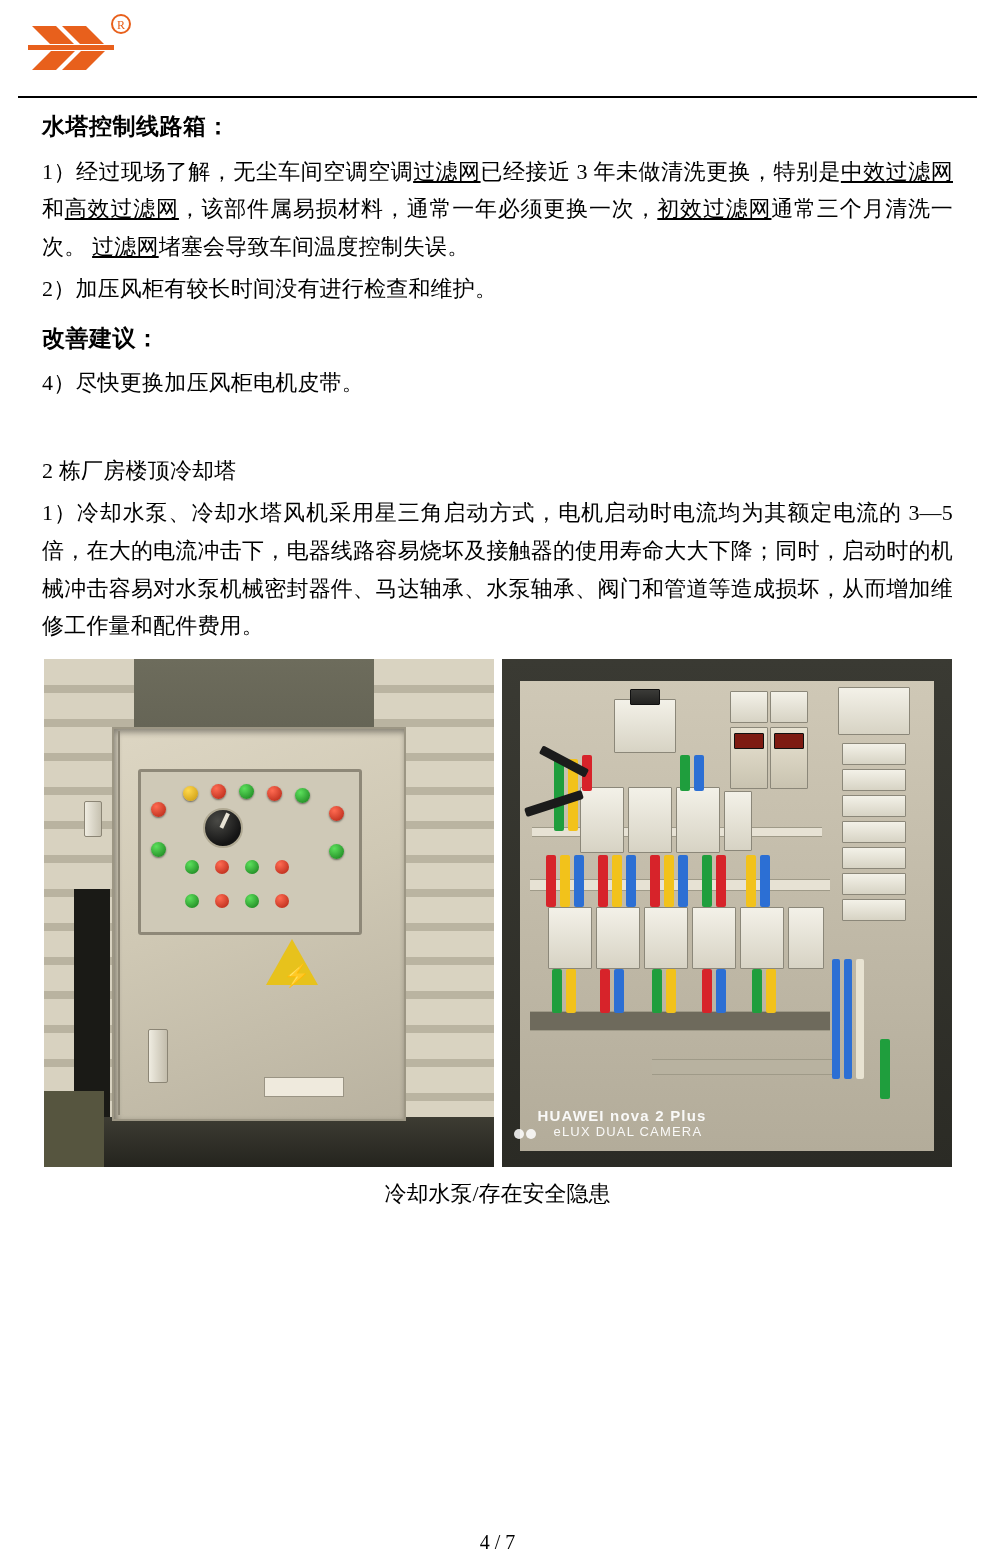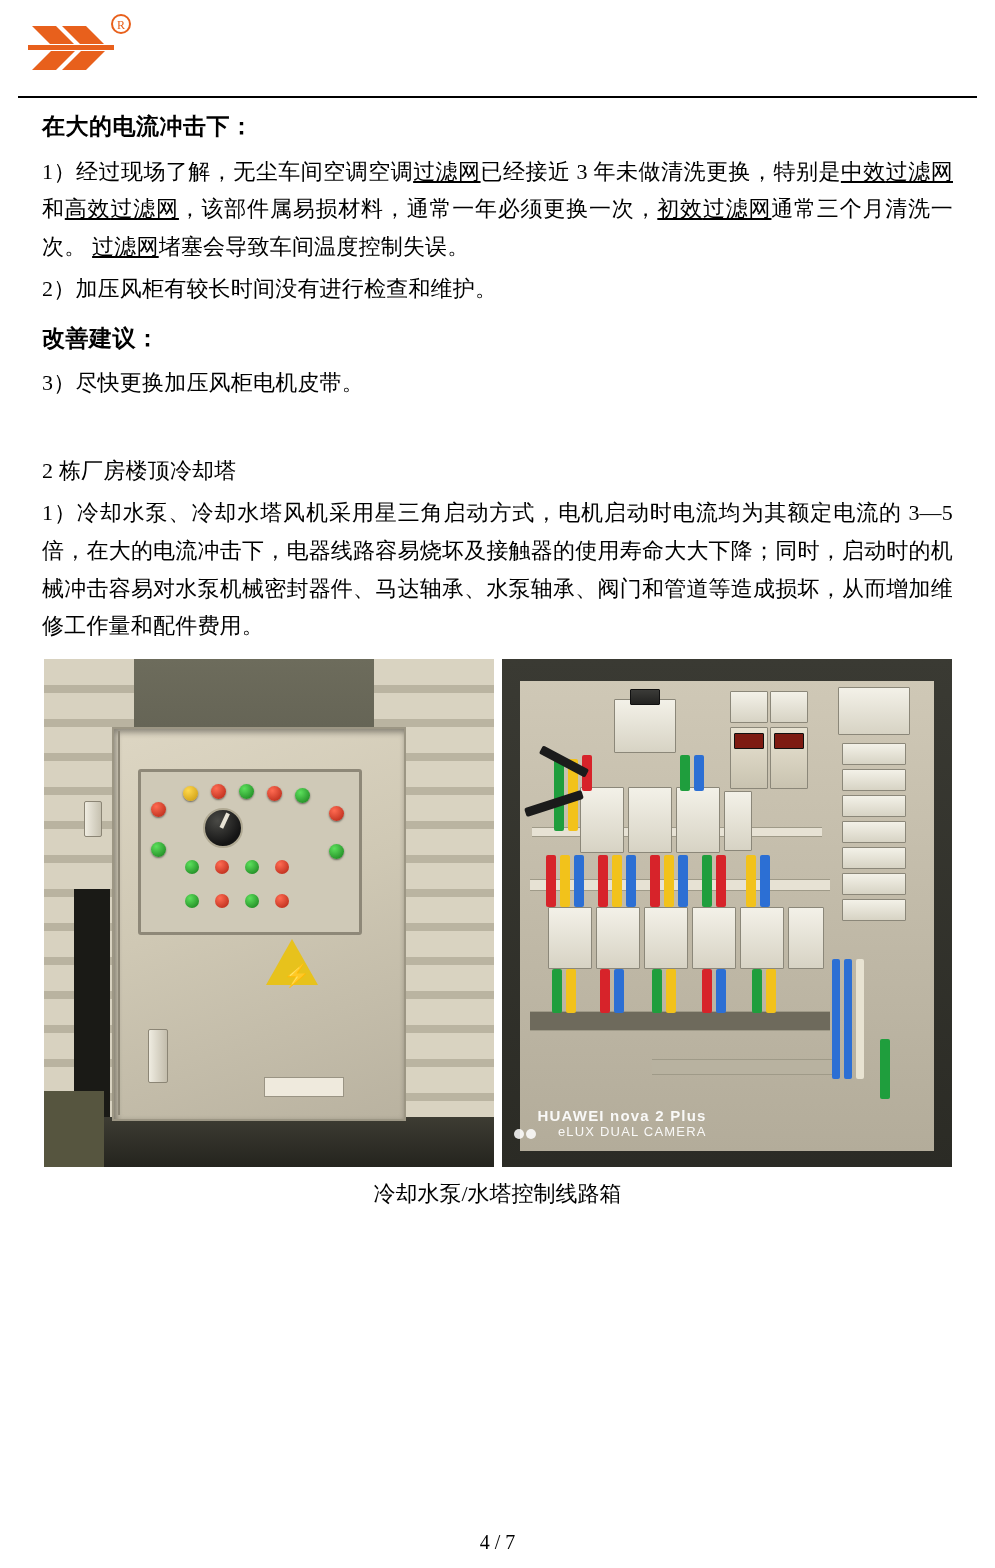--- a/index.html
+++ b/index.html
@@ -88,21 +88,20 @@
   }
   .photo-left {
     width: 450px;
     height: 508px;
     background: #4a4a42;
   }
   .photo-right {
     width: 450px;
     height: 508px;
     background: #2d2f2a;
-    text-align: right;
   }
   .caption {
     text-align: center;
     font-size: 22px;
     margin: 10px 0 4px 0;
     line-height: 1.5;
   }
 
   
   .footer {
@@ -219,21 +218,21 @@
   }
   .p2-dev.dark { background: linear-gradient(180deg,#3b3b38,#222220); border-color:#111; }
   .p2-wire { position: absolute; border-radius: 2px; }
   .p2-watermark {
     position: absolute; left: 36px; bottom: 28px;
     color: rgba(255,255,255,.92);
     font-family: "Liberation Sans", sans-serif;
     letter-spacing: 1.2px;
   }
   .p2-wm1 { font-size: 15px; font-weight: bold; }
-  .p2-wm2 { font-size: 13px; }
+  .p2-wm2 { font-size: 13px; margin-left: 16px; }
   .p2-lenses {
     position: absolute; left: 12px; bottom: 30px; width: 24px; height: 12px;
   }
   .p2-lenses span {
     display:inline-block; width: 10px; height: 10px; border-radius:50%;
     background: rgba(255,255,255,.85); margin-right: 2px;
   }
 </style>
 </head>
 <body>
@@ -253,33 +252,33 @@
         </g>
         <circle cx="99" cy="16" r="9" fill="none" stroke="#e8601c" stroke-width="2"></circle>
         <text x="99" y="21" font-size="12" fill="#e8601c" text-anchor="middle" font-family="Liberation Serif, serif">R</text>
       </svg>
     </div>
     <div class="header-rule"></div>
   </div>
 
   <div class="content">
 
-    <h2 class="section-title">在大的电流冲击下：</h2>
+    <h2 class="section-title">水塔控制线路箱：</h2>
 
     <p class="para">
       <span>1）经过现场了解，无尘车间空调空调<span class="u">过滤网</span>已经接近 3 年未做清洗更换，特别是<span class="u">中效<span class="u">过滤网</span></span>和<span class="u">高效<span class="u">过滤网</span></span>，该部件属易损材料，通常一年必须更换一次，<span class="u">初效<span class="u">过滤网</span></span>通常三个月清洗一次。 <span class="u">过滤网</span>堵塞会导致车间温度控制失误。</span>
     </p>
     <p class="para">
       <span>2）加压风柜有较长时间没有进行检查和维护。</span>
     </p>
 
     <h2 class="section-title">改善建议：</h2>
 
     <p class="para">
-      <span>3）尽快更换加压风柜电机皮带。</span>
+      <span>4）尽快更换加压风柜电机皮带。</span>
     </p>
 
     <div class="spacer-lg"></div>
 
     <p class="para">2 栋厂房楼顶冷却塔</p>
 
 
     <p class="para">1）冷却水泵、冷却水塔风机采用星三角启动方式，电机启动时电流均为其额定电流的 3—5 倍，在大的电流冲击下，电器线路容易烧坏及接触器的使用寿命大大下降；同时，启动时的机械冲击容易对水泵机械密封器件、马达轴承、水泵轴承、阀门和管道等造成损坏，从而增加维修工作量和配件费用。</p>
 
     <div class="figure-row">
@@ -406,21 +405,21 @@
 
         <div class="p2-lenses"><span></span><span></span></div>
         <div class="p2-watermark">
           <div class="p2-wm1">HUAWEI nova 2 Plus</div>
           <div class="p2-wm2">eLUX DUAL CAMERA</div>
         </div>
       </div>
 
     </div>
 
-    <div class="caption">冷却水泵/水塔控制线路箱</div>
+    <div class="caption">冷却水泵/存在安全隐患</div>
 
 
   </div>
 
   <div class="footer">
     <span>4 / 7</span>
   </div>
 
 </div>
 

